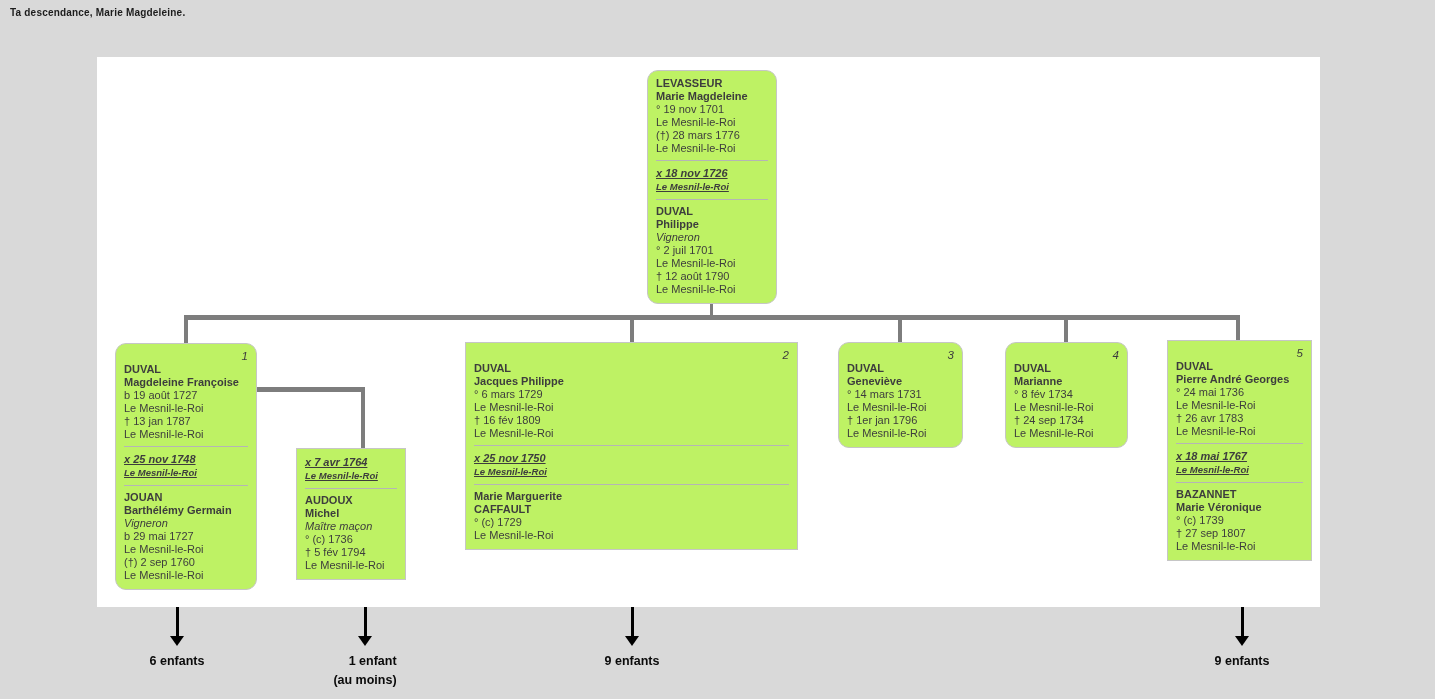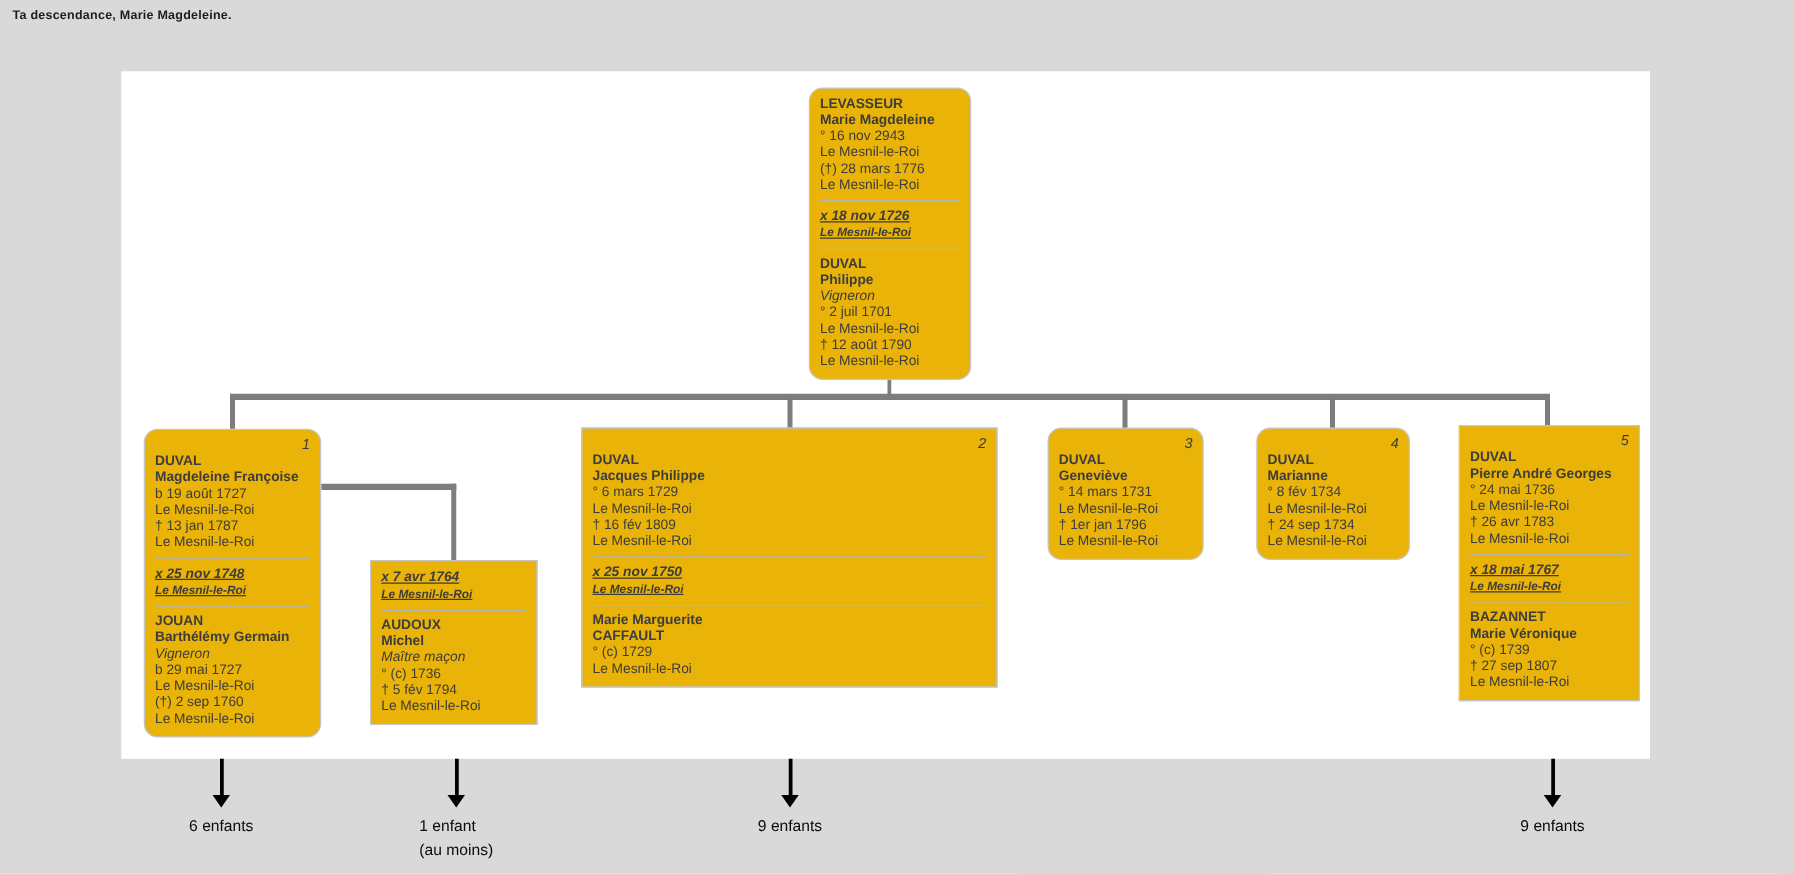--- a/index.html
+++ b/index.html
@@ -24,57 +24,57 @@
   .drop{width:4px;top:319px;}
   .drop1{left:184px;height:25px;}
   .drop2{left:630px;height:24px;}
   .drop3{left:898px;height:24px;}
   .drop4{left:1064px;height:24px;}
   .drop5{left:1236px;height:22px;}
   .audoux-h{left:257px;top:387px;width:108px;height:5px;}
   .audoux-v{left:361px;top:387px;width:4px;height:61px;}
   
   .box{
-    position:absolute;box-sizing:border-box;background:#eab308;
+    position:absolute;box-sizing:border-box;background:#bef264;
     border:1px solid #c6c6c6;color:#3d3d3d;
     font-size:11px;line-height:13px;
     padding:6px 8px 7px 8px;
   }
   .box.rounded{border-radius:11px;}
   .box .num{
     text-align:right;font-style:italic;font-size:11.5px;height:13px;color:#3d3d3d;
   }
   .box .ln{display:block;white-space:nowrap;}
   .box .ln.name{font-weight:bold;}
   .box .ln.occ{font-style:italic;}
   .box .sep{border-top:1px solid #b5b5b5;margin:5px 0;height:0;}
   .box .marriage{text-align:left;font-weight:bold;font-style:italic;padding:1px 0;text-decoration:underline;}
   .box .m-date{display:block;font-size:11px;}
   .box .m-place{display:block;font-size:9.5px;}
   #box-root {left:647px;top:70px; width:130px;}
   #box-child1 {left:115px;top:343px;width:142px;}
-  #box-spouse1b{left:296px;top:448px;width:134px;}
+  #box-spouse1b{left:296px;top:448px;width:110px;}
   #box-child2 {left:465px;top:342px;width:333px;}
   #box-child3 {left:838px;top:342px;width:125px;}
   #box-child4 {left:1005px;top:342px;width:123px;}
   #box-child5 {left:1167px;top:340px;width:145px;}
   
   .arrow-group{
     position:absolute;top:607px;width:160px;
     display:flex;flex-direction:column;align-items:center;
   }
   .arrow-group .shaft{width:3px;height:29px;background:#000;}
   .arrow-group .head{
     width:0;height:0;
     border-left:7px solid transparent;border-right:7px solid transparent;
     border-top:10px solid #000;
   }
   .arrow-group .lbl{
-    margin-top:6px;text-align:left;color:#0a0a0a;
-    font-weight:normal;font-size:12.5px;line-height:19px;
+    margin-top:6px;text-align:right;color:#0a0a0a;
+    font-weight:bold;font-size:12.5px;line-height:19px;
   }
   .arrow-group .sub{display:block;}
   .arrow-group .sub:empty{display:none;}
   #arrow1{left:97px;}   
   #arrow2{left:285px;}  
   #arrow3{left:552px;}  
   #arrow4{left:1162px;} 
 </style>
 </head>
 <body>
@@ -90,21 +90,21 @@
 <div class="conn drop drop3"></div>
 <div class="conn drop drop4"></div>
 <div class="conn drop drop5"></div>
 <div class="conn audoux-h"></div>
 <div class="conn audoux-v"></div>
 
 <div id="box-root" class="box rounded">
     <div class="person">
       <div class="ln name">LEVASSEUR</div>
       <div class="ln name">Marie Magdeleine</div>
-      <div class="ln plain">° 16 nov 2943</div>
+      <div class="ln plain">° 19 nov 1701</div>
       <div class="ln plain">Le Mesnil-le-Roi</div>
       <div class="ln plain">(†) 28 mars 1776</div>
       <div class="ln plain">Le Mesnil-le-Roi</div>
     </div>
     <div class="sep"></div>
     <div class="marriage">
       <span class="m-date">x 18 nov 1726</span>
       <span class="m-place">Le Mesnil-le-Roi</span>
     </div>
     <div class="sep"></div>

